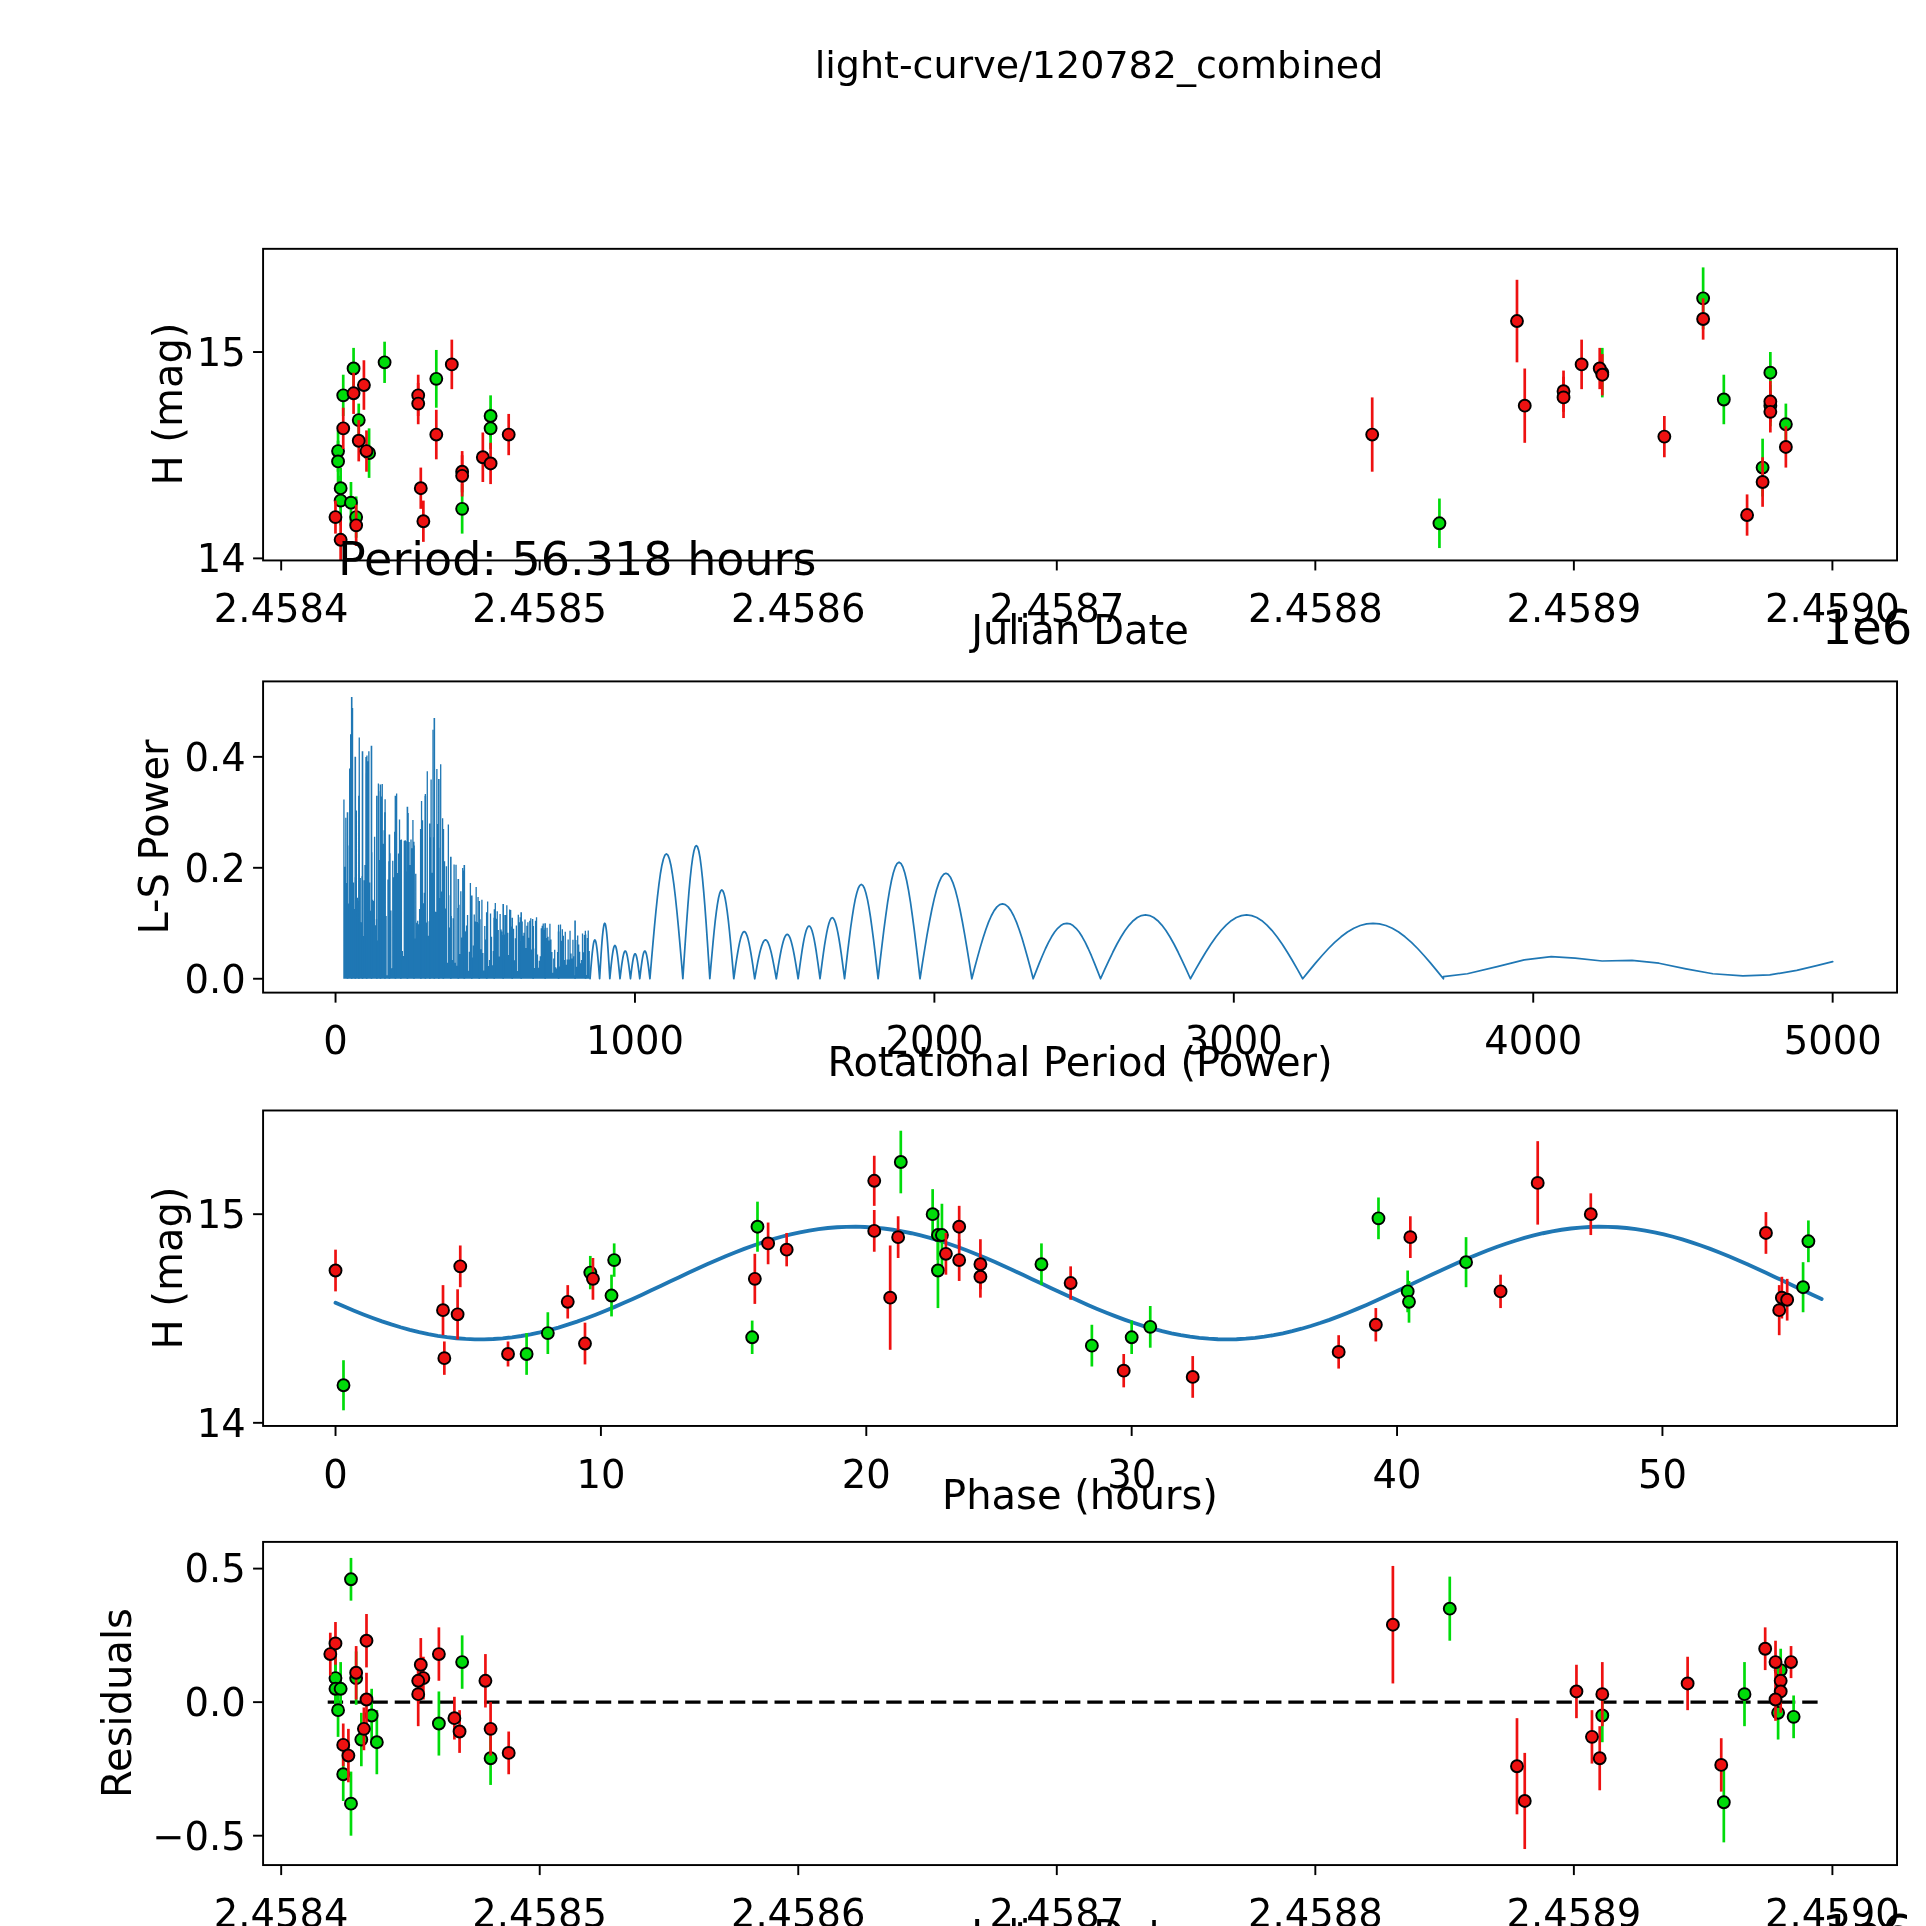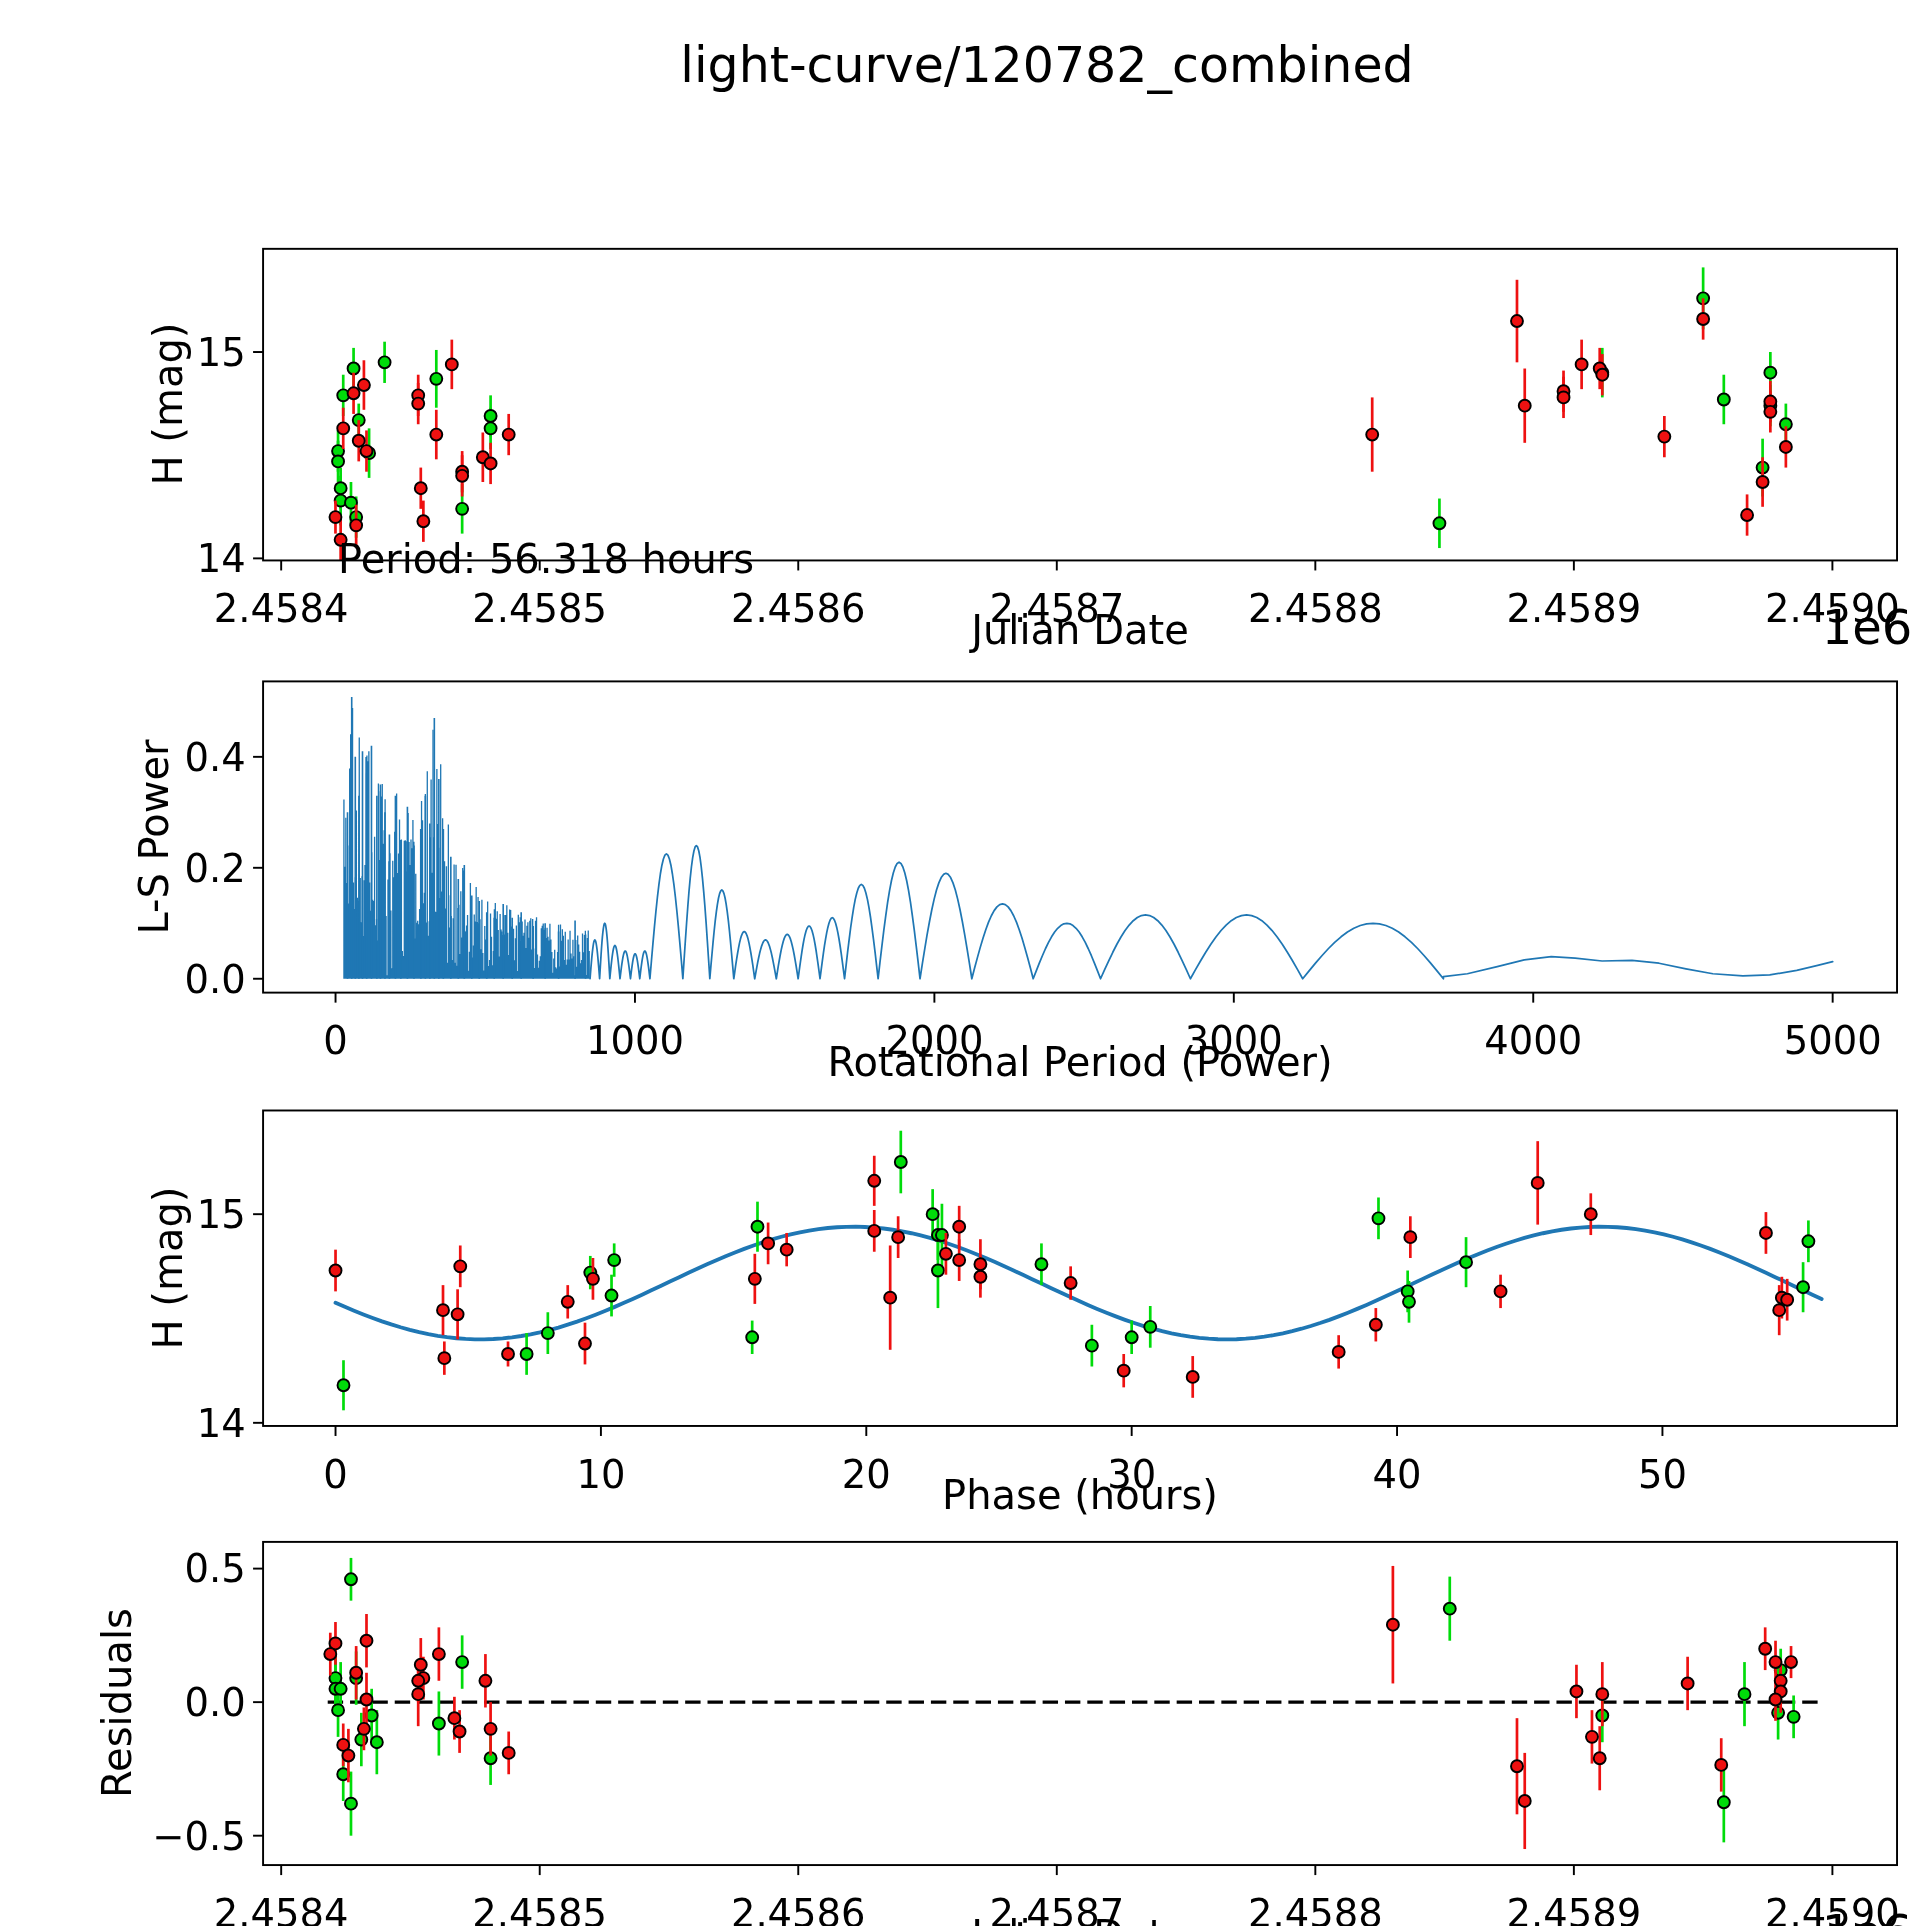--- a/index.html
+++ b/index.html
@@ -1,22 +1,22 @@
 <!DOCTYPE html>
 <html style="font-size:6.2px"><head>
 <meta charset="utf-8">
 <style>
   html,body{margin:0;padding:0;background:#fff;}
   .fig{position:relative;width:2080px;height:2080px;background:#ffffff;
        font-family:"DejaVu Sans","Liberation Sans",sans-serif;color:#000;overflow:hidden;}
   .fig svg{position:absolute;left:0;top:0;}
   .lbl{position:absolute;transform:translate(-50%,-50%);font-size:40px;white-space:nowrap;color:#000;}
   .rot{transform:translate(-50%,-50%) rotate(-90deg);}
-  .ttl{position:absolute;transform:translate(-50%,-50%);font-size:49px;left:1047px;top:65px;white-space:nowrap;}
-  .annot{position:absolute;transform:translate(0,-50%);font-size:40px;left:338px;top:559px;white-space:nowrap;}
+  .ttl{position:absolute;transform:translate(-50%,-50%);font-size:38px;left:1099px;top:65px;white-space:nowrap;}
+  .annot{position:absolute;transform:translate(0,-50%);font-size:46px;left:338px;top:559px;white-space:nowrap;}
   .offset{font-size:48px;}
   svg text{font-family:"DejaVu Sans","Liberation Sans",sans-serif;fill:#000;}
 </style>
 </head>
 <body>
 
 <div class="fig">
   <svg id="chart" width="2080" height="2080" viewBox="0 0 5400 5400">
       <g>
         <g>

